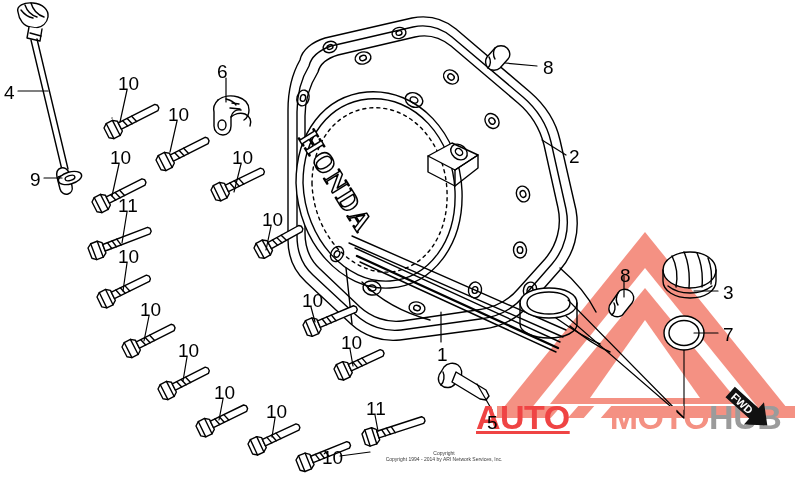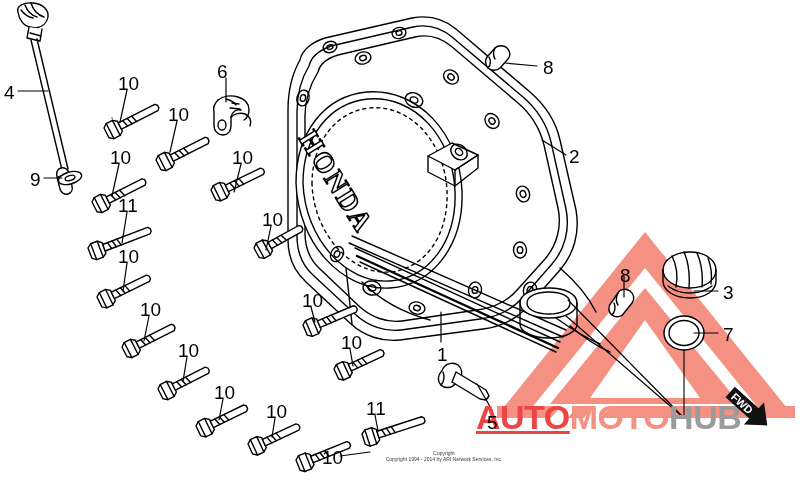--- a/index.html
+++ b/index.html
@@ -37,21 +37,21 @@
   .wm-text {
     position: absolute;
     font-family: "Liberation Sans", sans-serif;
     font-weight: bold;
     font-size: 34px;
     letter-spacing: -0.5px;
     white-space: nowrap;
     line-height: 1;
   }
   .wm-auto { color: #ef4444; text-decoration: underline; }
-  .wm-moto { color: #f49183; }
+  .wm-moto { color: #f49183; margin-left: 40px; }
   .wm-hub  { color: #9b9b9b; text-align: center; }
   .copyright {
     position: absolute;
     font-family: "Liberation Sans", sans-serif;
     font-size: 5px;
     color: #3a3a3a;
     white-space: nowrap;
     line-height: 1.25;
     text-align: center;
   }

